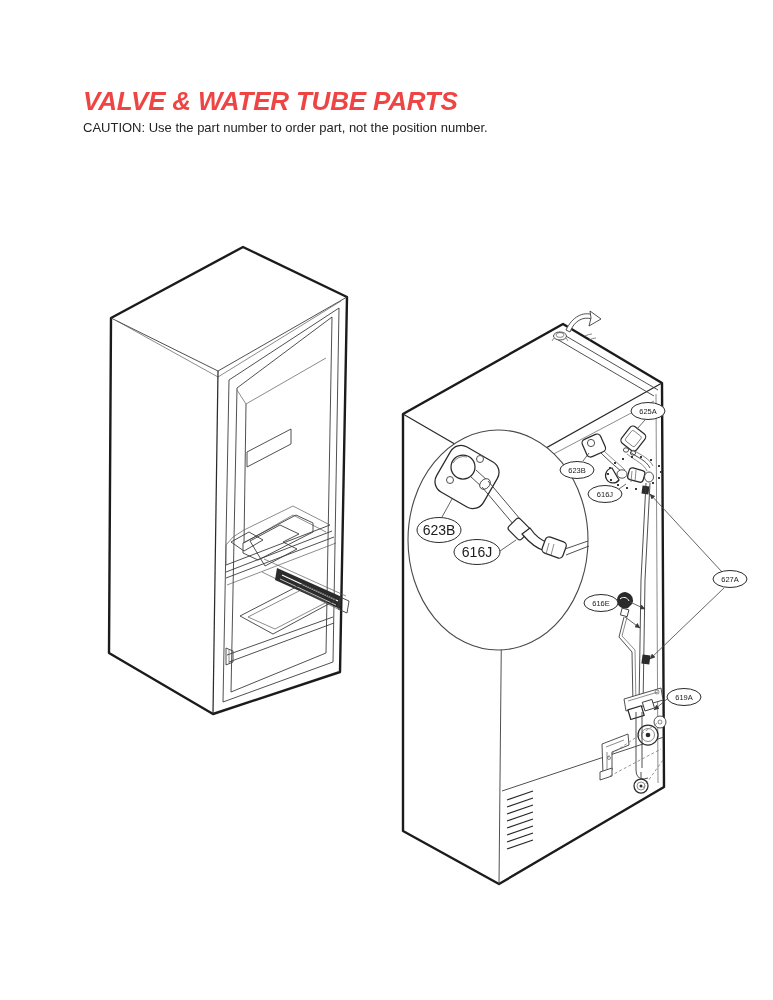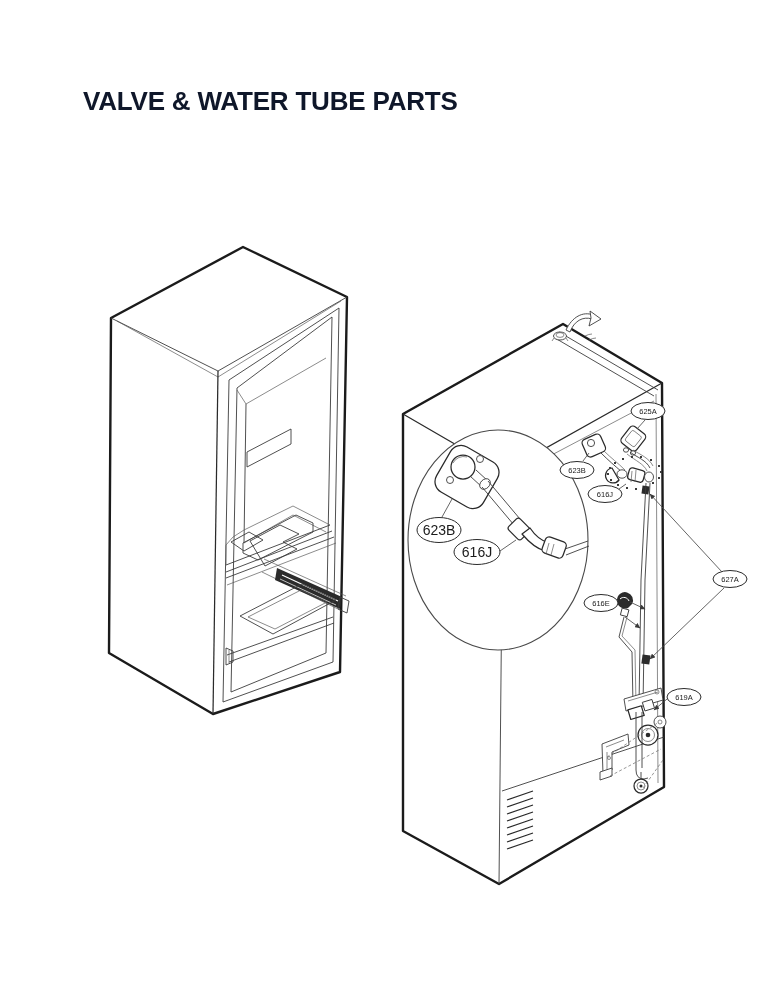--- a/index.html
+++ b/index.html
@@ -1,19 +1,19 @@
 <!DOCTYPE html>
 <html><head>
 <meta charset="utf-8">
 <style>
   html,body{margin:0;padding:0;background:#ffffff;}
   .page{position:relative;width:773px;height:1000px;background:#fff;overflow:hidden;
         font-family:"Liberation Sans", sans-serif;}
   .title{position:absolute;left:83px;top:86px;font-size:26px;font-weight:bold;
-         letter-spacing:-0.2px;color:#0f172a;white-space:nowrap;}
+         letter-spacing:-0.2px;color:#ef4444;white-space:nowrap;font-style:italic;}
   .caution{position:absolute;left:83px;top:120px;font-size:13px;color:#242424;white-space:nowrap;}
   svg{position:absolute;left:0;top:0;}
   .thick{stroke:#1b1b1b;stroke-width:2.4;fill:none;stroke-linejoin:round;stroke-linecap:round;}
   .med{stroke:#2a2a2a;stroke-width:1.25;fill:none;stroke-linejoin:round;}
   .medf{stroke:#2a2a2a;stroke-width:1.25;fill:#fff;stroke-linejoin:round;}
   .thin{stroke:#3c3c3c;stroke-width:0.9;fill:none;stroke-linejoin:round;}
   .thinf{stroke:#3c3c3c;stroke-width:0.9;fill:#fff;stroke-linejoin:round;}
   .hair{stroke:#5a5a5a;stroke-width:0.7;fill:none;}
   .leader{stroke:#4a4a4a;stroke-width:0.85;fill:none;}
   .dash{stroke:#6a6a6a;stroke-width:0.7;fill:none;stroke-dasharray:3,2.2;}
@@ -22,20 +22,21 @@
   .lblOval{fill:#fff;stroke:#2b2b2b;stroke-width:1;}
   .lblTxtS{font:7.5px "Liberation Sans",sans-serif;fill:#1b1b1b;text-anchor:middle;}
   .lblTxtB{font:14px "Liberation Sans",sans-serif;fill:#1b1b1b;text-anchor:middle;}
   .wstreak{stroke:#fff;fill:none;}
 </style>
 </head>
 <body>
 
 <div class="page">
   <div class="title">VALVE &amp; WATER TUBE PARTS</div>
+  <div class="caution">CAUTION: Use the part number to order part, not the position number.</div>
 
   <svg width="773" height="1000" viewBox="0 0 773 1000">
     <defs>
       <marker id="arw" orient="auto" markerWidth="7" markerHeight="6" refX="6" refY="3">
         <path d="M0,0 L6.5,3 L0,6 Z" fill="#3a3a3a"></path>
       </marker>
     </defs>
 
     <g>
 

